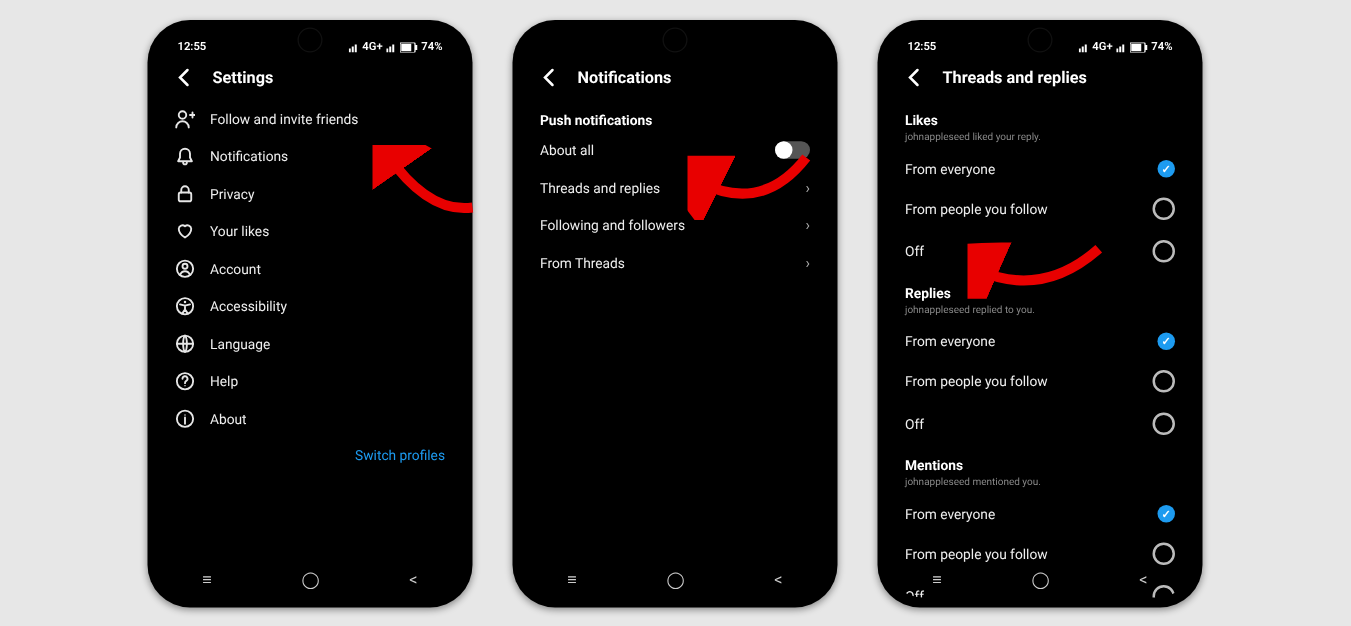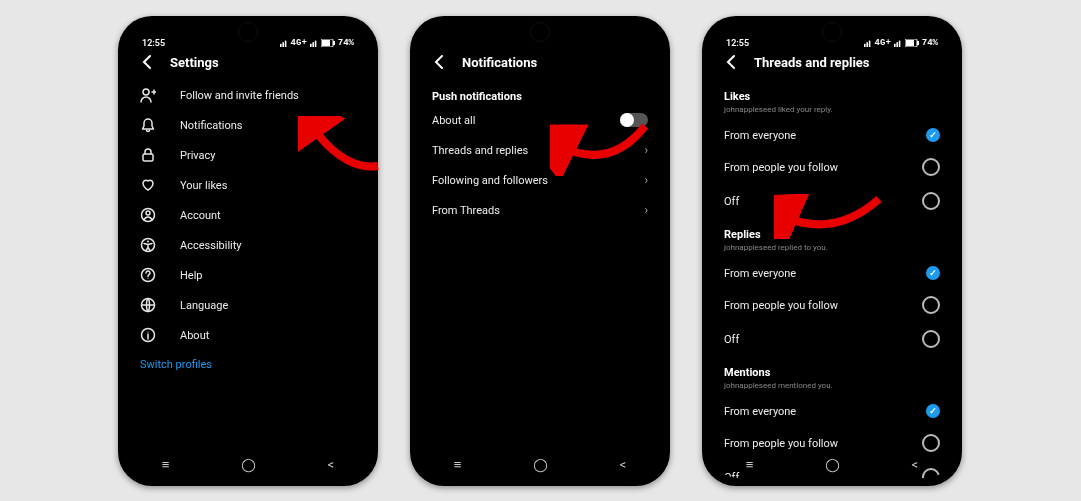--- a/index.html
+++ b/index.html
@@ -1,38 +1,38 @@
 <!DOCTYPE html>
 <html><head>
 <meta charset="utf-8">
 <style>
 html,body{margin:0;padding:0;background:#e7e7e7;font-family:-apple-system,BlinkMacSystemFont,"Segoe UI",Roboto,Helvetica,Arial,sans-serif;}
 .stage{width:1081px;height:501px;position:relative;background:#e7e7e7;}
 .phone{position:absolute;width:260px;height:470px;border-radius:34px;background:#000;box-shadow:0 2px 6px rgba(0,0,0,.4);}
 .screen{position:absolute;inset:8px;border-radius:28px;background:#000;overflow:hidden;color:#fff;}
 .notch{position:absolute;top:6px;left:50%;transform:translateX(-50%);width:18px;height:18px;border-radius:50%;background:#000;border:1px solid #111;z-index:5;}
-.status{height:20px;display:flex;align-items:flex-end;justify-content:space-between;padding:4px 16px 0;font-size:9px;font-weight:600;}
-.status .rt{display:flex;gap:3px;align-items:center;font-family:Liberation Mono, monospace;}
+.status{height:20px;display:flex;align-items:center;justify-content:space-between;padding:4px 16px 0;font-size:9px;font-weight:600;}
+.status .rt{display:flex;gap:3px;align-items:center;}
 .hdr{display:flex;align-items:center;gap:14px;padding:6px 14px 10px;}
 .hdr .back{width:16px;height:16px;display:flex;align-items:center;justify-content:center;}
 .hdr .title{font-size:13px;font-weight:700;}
 .list{padding:0 0 0 0;}
-.item{display:flex;align-items:center;gap:24px;padding:7px 14px;font-size:11px;color:#eee;}
+.item{display:flex;align-items:center;gap:12px;padding:7px 14px;font-size:11px;color:#eee;}
 .item .ic{width:16px;height:16px;display:flex;align-items:center;justify-content:center;opacity:.9;}
 .subhead{padding:10px 14px 2px;font-size:11px;font-weight:700;color:#fff;}
 .hint{padding:0 14px 6px;font-size:8px;color:#888;}
 .row{display:flex;align-items:center;justify-content:space-between;padding:8px 14px;font-size:11px;color:#eee;}
 .radio{width:14px;height:14px;border-radius:50%;border:2px solid #bbb;}
 .radio.on{border:none;background:#1d9bf0;display:flex;align-items:center;justify-content:center;}
 .radio.on::after{content:"\2713";color:#fff;font-size:9px;font-weight:700;}
 .toggle{width:28px;height:14px;border-radius:8px;background:#555;position:relative;}
 .toggle::after{content:"";position:absolute;width:14px;height:14px;border-radius:50%;background:#fff;left:0;top:0;}
 .chev{color:#aaa;font-size:12px;}
 .link{padding:8px 14px;font-size:11px;}
-.blue{color:#1d9bf0;}
+.blue{color:#1d9bf0;text-align:right;}
 .red{color:#e0245e;}
 .navbar{position:absolute;bottom:0;left:0;right:0;height:28px;display:flex;align-items:center;justify-content:space-around;}
 .navbar span{color:#ccc;font-size:13px;}
 svg{display:block;}
 .arrow{position:absolute;pointer-events:none;}
 .sig{display:inline-block;}
 </style>
 </head>
 <body>
 <div class="stage">
@@ -130,34 +130,34 @@
                 <circle cx="8" cy="4.5" r="1" fill="#fff"></circle>
                 <path d="M4 6.5l4 1 4-1M8 7.5v3M8 10.5l-2 3M8 10.5l2 3" stroke="#fff" stroke-width="1.5" fill="none" stroke-linecap="round" stroke-linejoin="round"></path>
               </svg>
             </span>
             <span>Accessibility</span>
           </div>
           <div class="item">
             <span class="ic">
               <svg width="16" height="16" viewBox="0 0 16 16">
                 <circle cx="8" cy="8" r="6.5" stroke="#fff" stroke-width="1.5" fill="none" stroke-linecap="round" stroke-linejoin="round"></circle>
+                <path d="M1.5 8h13M8 1.5c2 2 2 11 0 13M8 1.5c-2 2-2 11 0 13" stroke="#fff" stroke-width="1.5" fill="none" stroke-linecap="round" stroke-linejoin="round"></path>
+              </svg>
+            </span>
+            <span>Language</span>
+          </div>
+          <div class="item">
+            <span class="ic">
+              <svg width="16" height="16" viewBox="0 0 16 16">
+                <circle cx="8" cy="8" r="6.5" stroke="#fff" stroke-width="1.5" fill="none" stroke-linecap="round" stroke-linejoin="round"></circle>
                 <path d="M6 6a2 2 0 1 1 3 1.7c-.7.4-1 1-1 1.8" stroke="#fff" stroke-width="1.5" fill="none" stroke-linecap="round" stroke-linejoin="round"></path>
                 <circle cx="8" cy="11.5" r=".6" fill="#fff"></circle>
               </svg>
             </span>
             <span>Help</span>
-          </div>
-          <div class="item">
-            <span class="ic">
-              <svg width="16" height="16" viewBox="0 0 16 16">
-                <circle cx="8" cy="8" r="6.5" stroke="#fff" stroke-width="1.5" fill="none" stroke-linecap="round" stroke-linejoin="round"></circle>
-                <path d="M1.5 8h13M8 1.5c2 2 2 11 0 13M8 1.5c-2 2-2 11 0 13" stroke="#fff" stroke-width="1.5" fill="none" stroke-linecap="round" stroke-linejoin="round"></path>
-              </svg>
-            </span>
-            <span>Language</span>
           </div>
           <div class="item">
             <span class="ic">
               <svg width="16" height="16" viewBox="0 0 16 16">
                 <circle cx="8" cy="8" r="6.5" stroke="#fff" stroke-width="1.5" fill="none" stroke-linecap="round" stroke-linejoin="round"></circle>
                 <circle cx="8" cy="5" r=".6" fill="#fff"></circle>
                 <path d="M8 7v5" stroke="#fff" stroke-width="1.5" fill="none" stroke-linecap="round" stroke-linejoin="round"></path>
               </svg>
             </span>
             <span>About</span>

